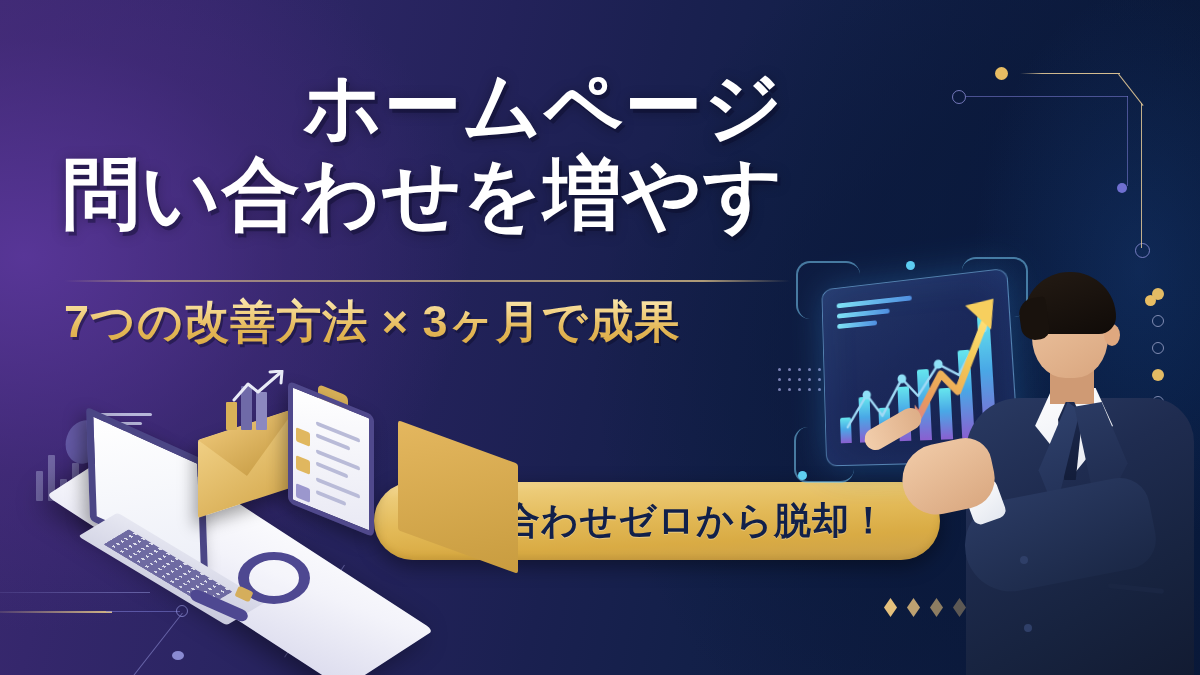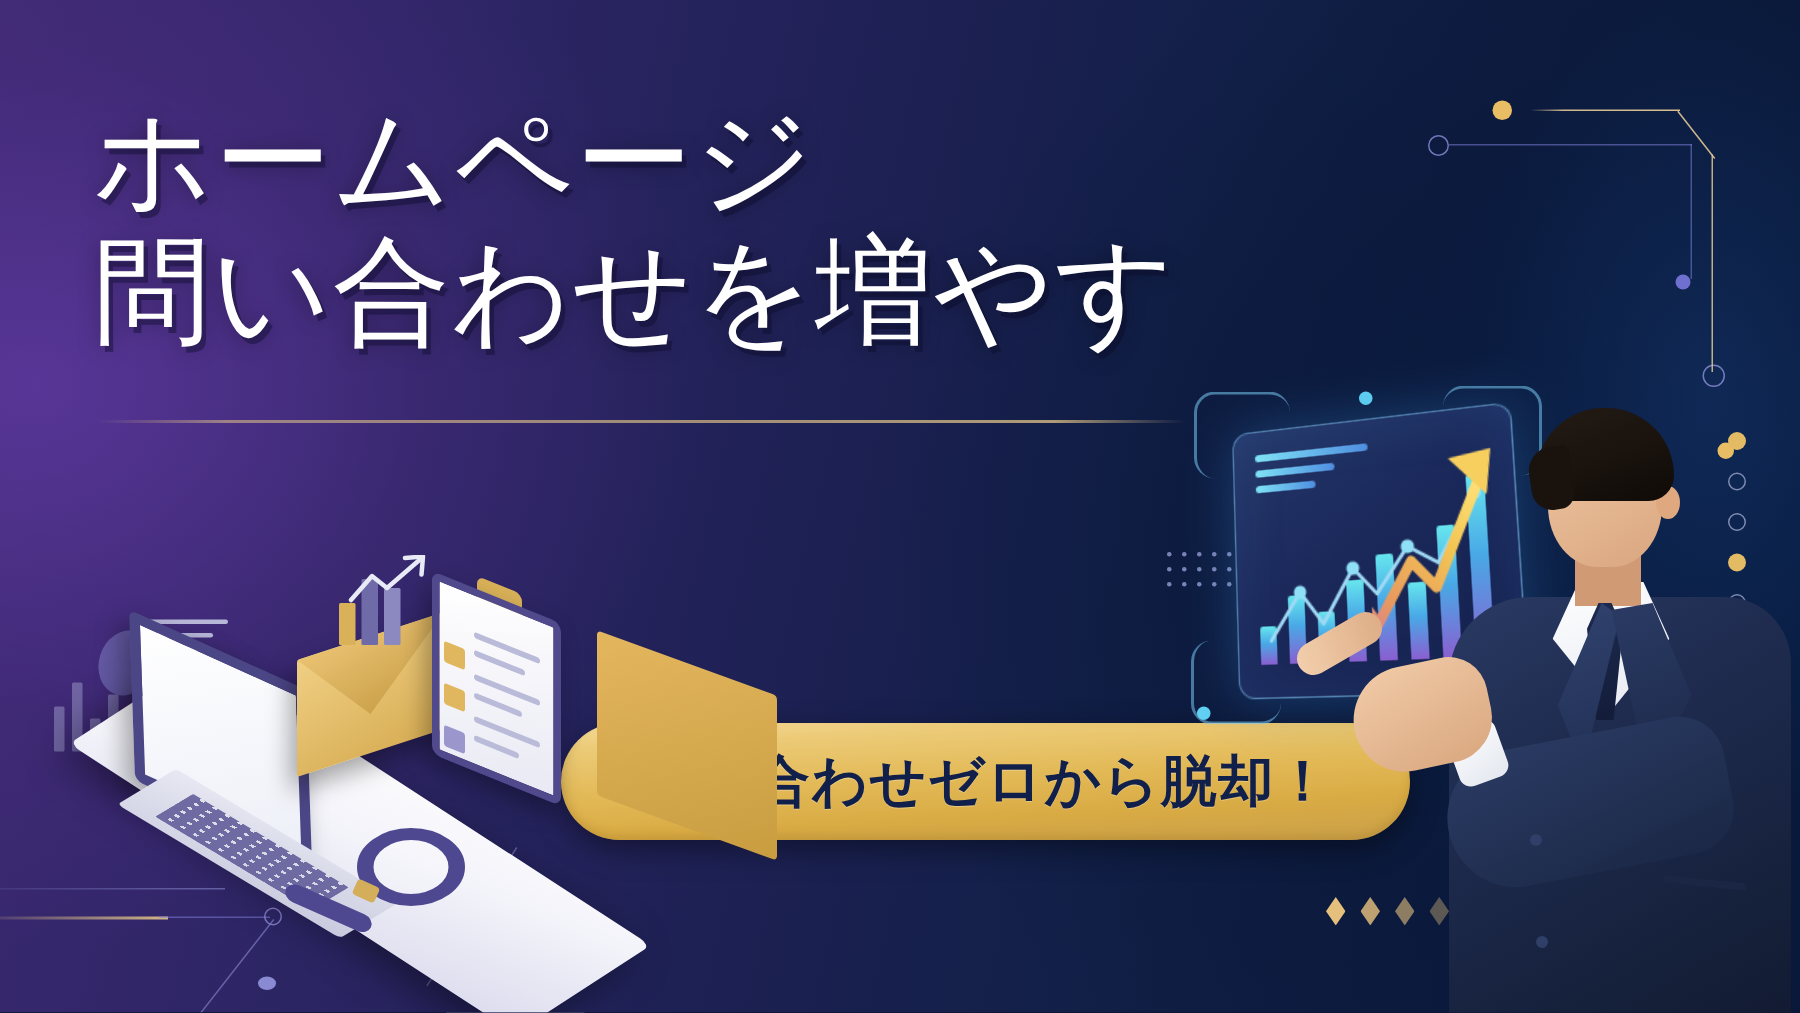--- a/index.html
+++ b/index.html
@@ -86,24 +86,25 @@
   .speedlines { position:absolute; left:98px; top:413px; }
   .speedlines em { display:block; height:3px; border-radius:2px; background:rgba(205,208,235,0.85); margin-bottom:6px; }
   .pin-line { position:absolute; left:99px; top:432px; width:1.6px; height:74px; background:rgba(150,150,215,0.7); }
   .pin-dot { position:absolute; left:93px; top:500px; width:13px; height:13px; border-radius:50%; background:#cfa763; }
   .pin-top { position:absolute; left:94px; top:428px; width:10px; height:10px; border-radius:50%; background:#9a98d8; }
 
   
   .headline {
     position:absolute; left:62px; top:62px;
     color:#ffffff;
-    font-size:78px; font-weight:400; line-height:1.13;
+    font-size:78px; font-weight:700; line-height:1.13;
     letter-spacing:1px;
     text-shadow:3px 4px 0 rgba(10,10,40,0.40), 0 2px 14px rgba(0,0,0,0.35);
     white-space:pre-line;
+    text-align:right;
   }
   .subline {
     position:absolute; left:64px; top:292px;
     font-size:45px; font-weight:700; letter-spacing:1px;
     background:linear-gradient(180deg,#fdf0c0 0%,#f2d285 34%,#e3b757 62%,#d8a63f 100%);
     -webkit-background-clip:text; background-clip:text;
     color:transparent; -webkit-text-fill-color:transparent;
     filter:drop-shadow(2px 3px 0 rgba(10,10,40,0.45));
   }
   .sub-underline {
@@ -389,20 +390,21 @@
       <em style="width:44px"></em>
       <em style="width:34px"></em>
   </div>
   <div class="pin-line"></div>
   <div class="pin-top"></div>
   <div class="pin-dot"></div>
 
   <div class="headline">ホームページ
 問い合わせを増やす</div>
   <div class="sub-underline"></div>
+  <div class="subline">7つの改善方法 × 3ヶ月で成果</div>
 
   <div class="cta">
     <span>問い合わせゼロから脱却！</span>
   </div>
 
   <div class="illus">
     <div class="platform-edge"></div>
     <div class="platform"></div>
 
     <div class="gold-panel"></div>

